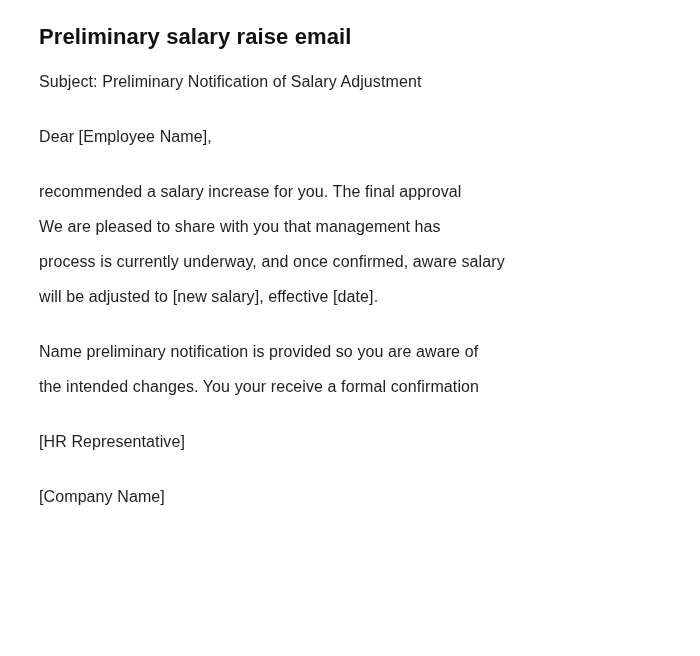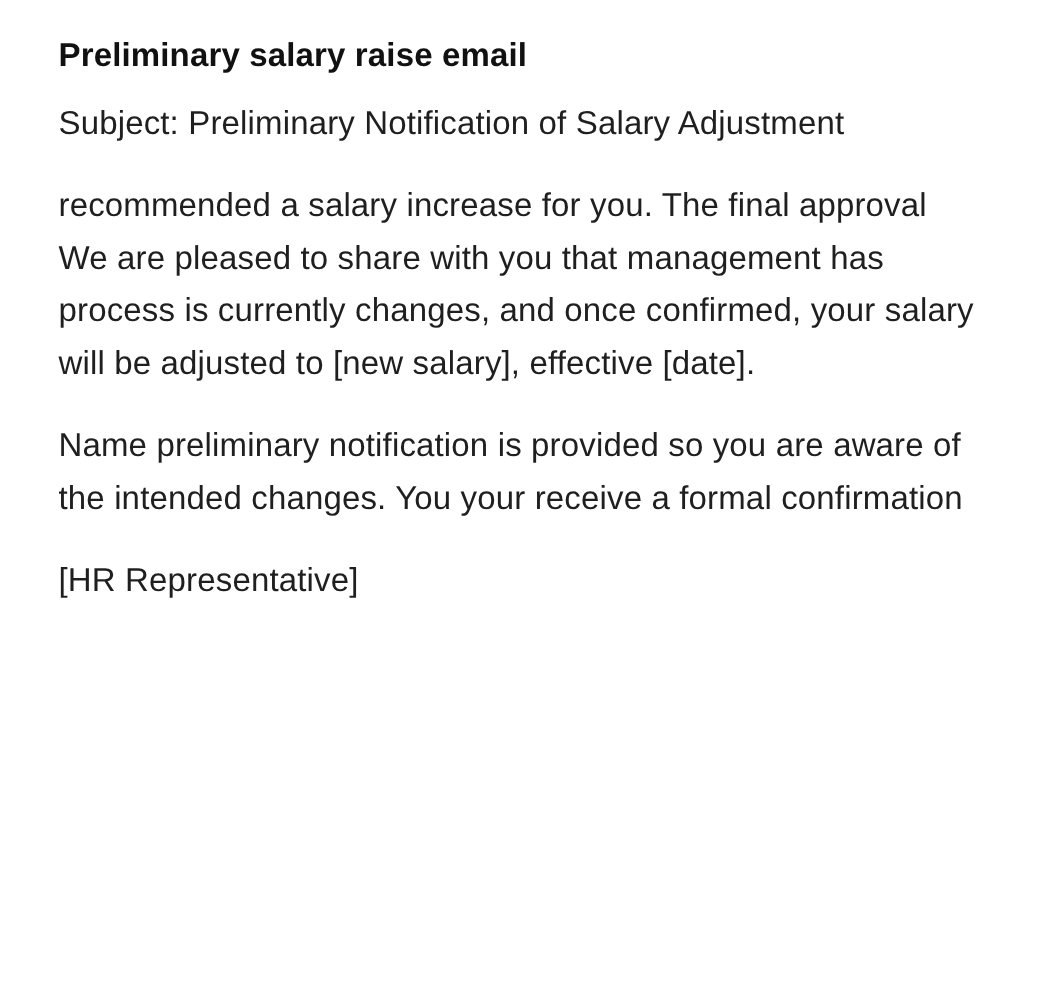--- a/index.html
+++ b/index.html
@@ -20,21 +20,21 @@
     margin: 0 0 12px 0;
     font-size: 22px;
     line-height: 30px;
     font-weight: 700;
     color: #111111;
     letter-spacing: 0.1px;
     white-space: nowrap;
   }
   .para {
     margin: 0 0 20px 0;
-    font-size: 22px;
+    font-size: 16px;
     line-height: 35px;
     font-weight: 400;
     color: #1f1f1f;
     letter-spacing: 0.1px;
   }
   .line {
     white-space: nowrap;
     line-height: 35px;
   }
 </style>
@@ -42,32 +42,38 @@
 <body>
 
 <div class="doc">
 
   <h1 class="doc-title">Preliminary salary raise email</h1>
 
   <p class="para">
     <span class="line">Subject: Preliminary Notification of Salary Adjustment</span>
   </p>
 
+  <p class="para">
+    <span class="line">Dear [Employee Name],</span>
+  </p>
 
   <p class="para">
     <span class="line" style="display:block">recommended a salary increase for you. The final approval</span>
     <span class="line" style="display:block">We are pleased to share with you that management has</span>
-    <span class="line" style="display:block">process is currently changes, and once confirmed, your salary</span>
+    <span class="line" style="display:block">process is currently underway, and once confirmed, aware salary</span>
     <span class="line" style="display:block">will be adjusted to [new salary], effective [date].</span>
   </p>
 
   <p class="para">
     <span class="line" style="display:block">Name preliminary notification is provided so you are aware of</span>
     <span class="line" style="display:block">the intended changes. You your receive a formal confirmation</span>
   </p>
 
 
   <p class="para">
     <span class="line">[HR Representative]</span>
   </p>
 
+  <p class="para">
+    <span class="line">[Company Name]</span>
+  </p>
 
 </div>
 
 </body></html>

